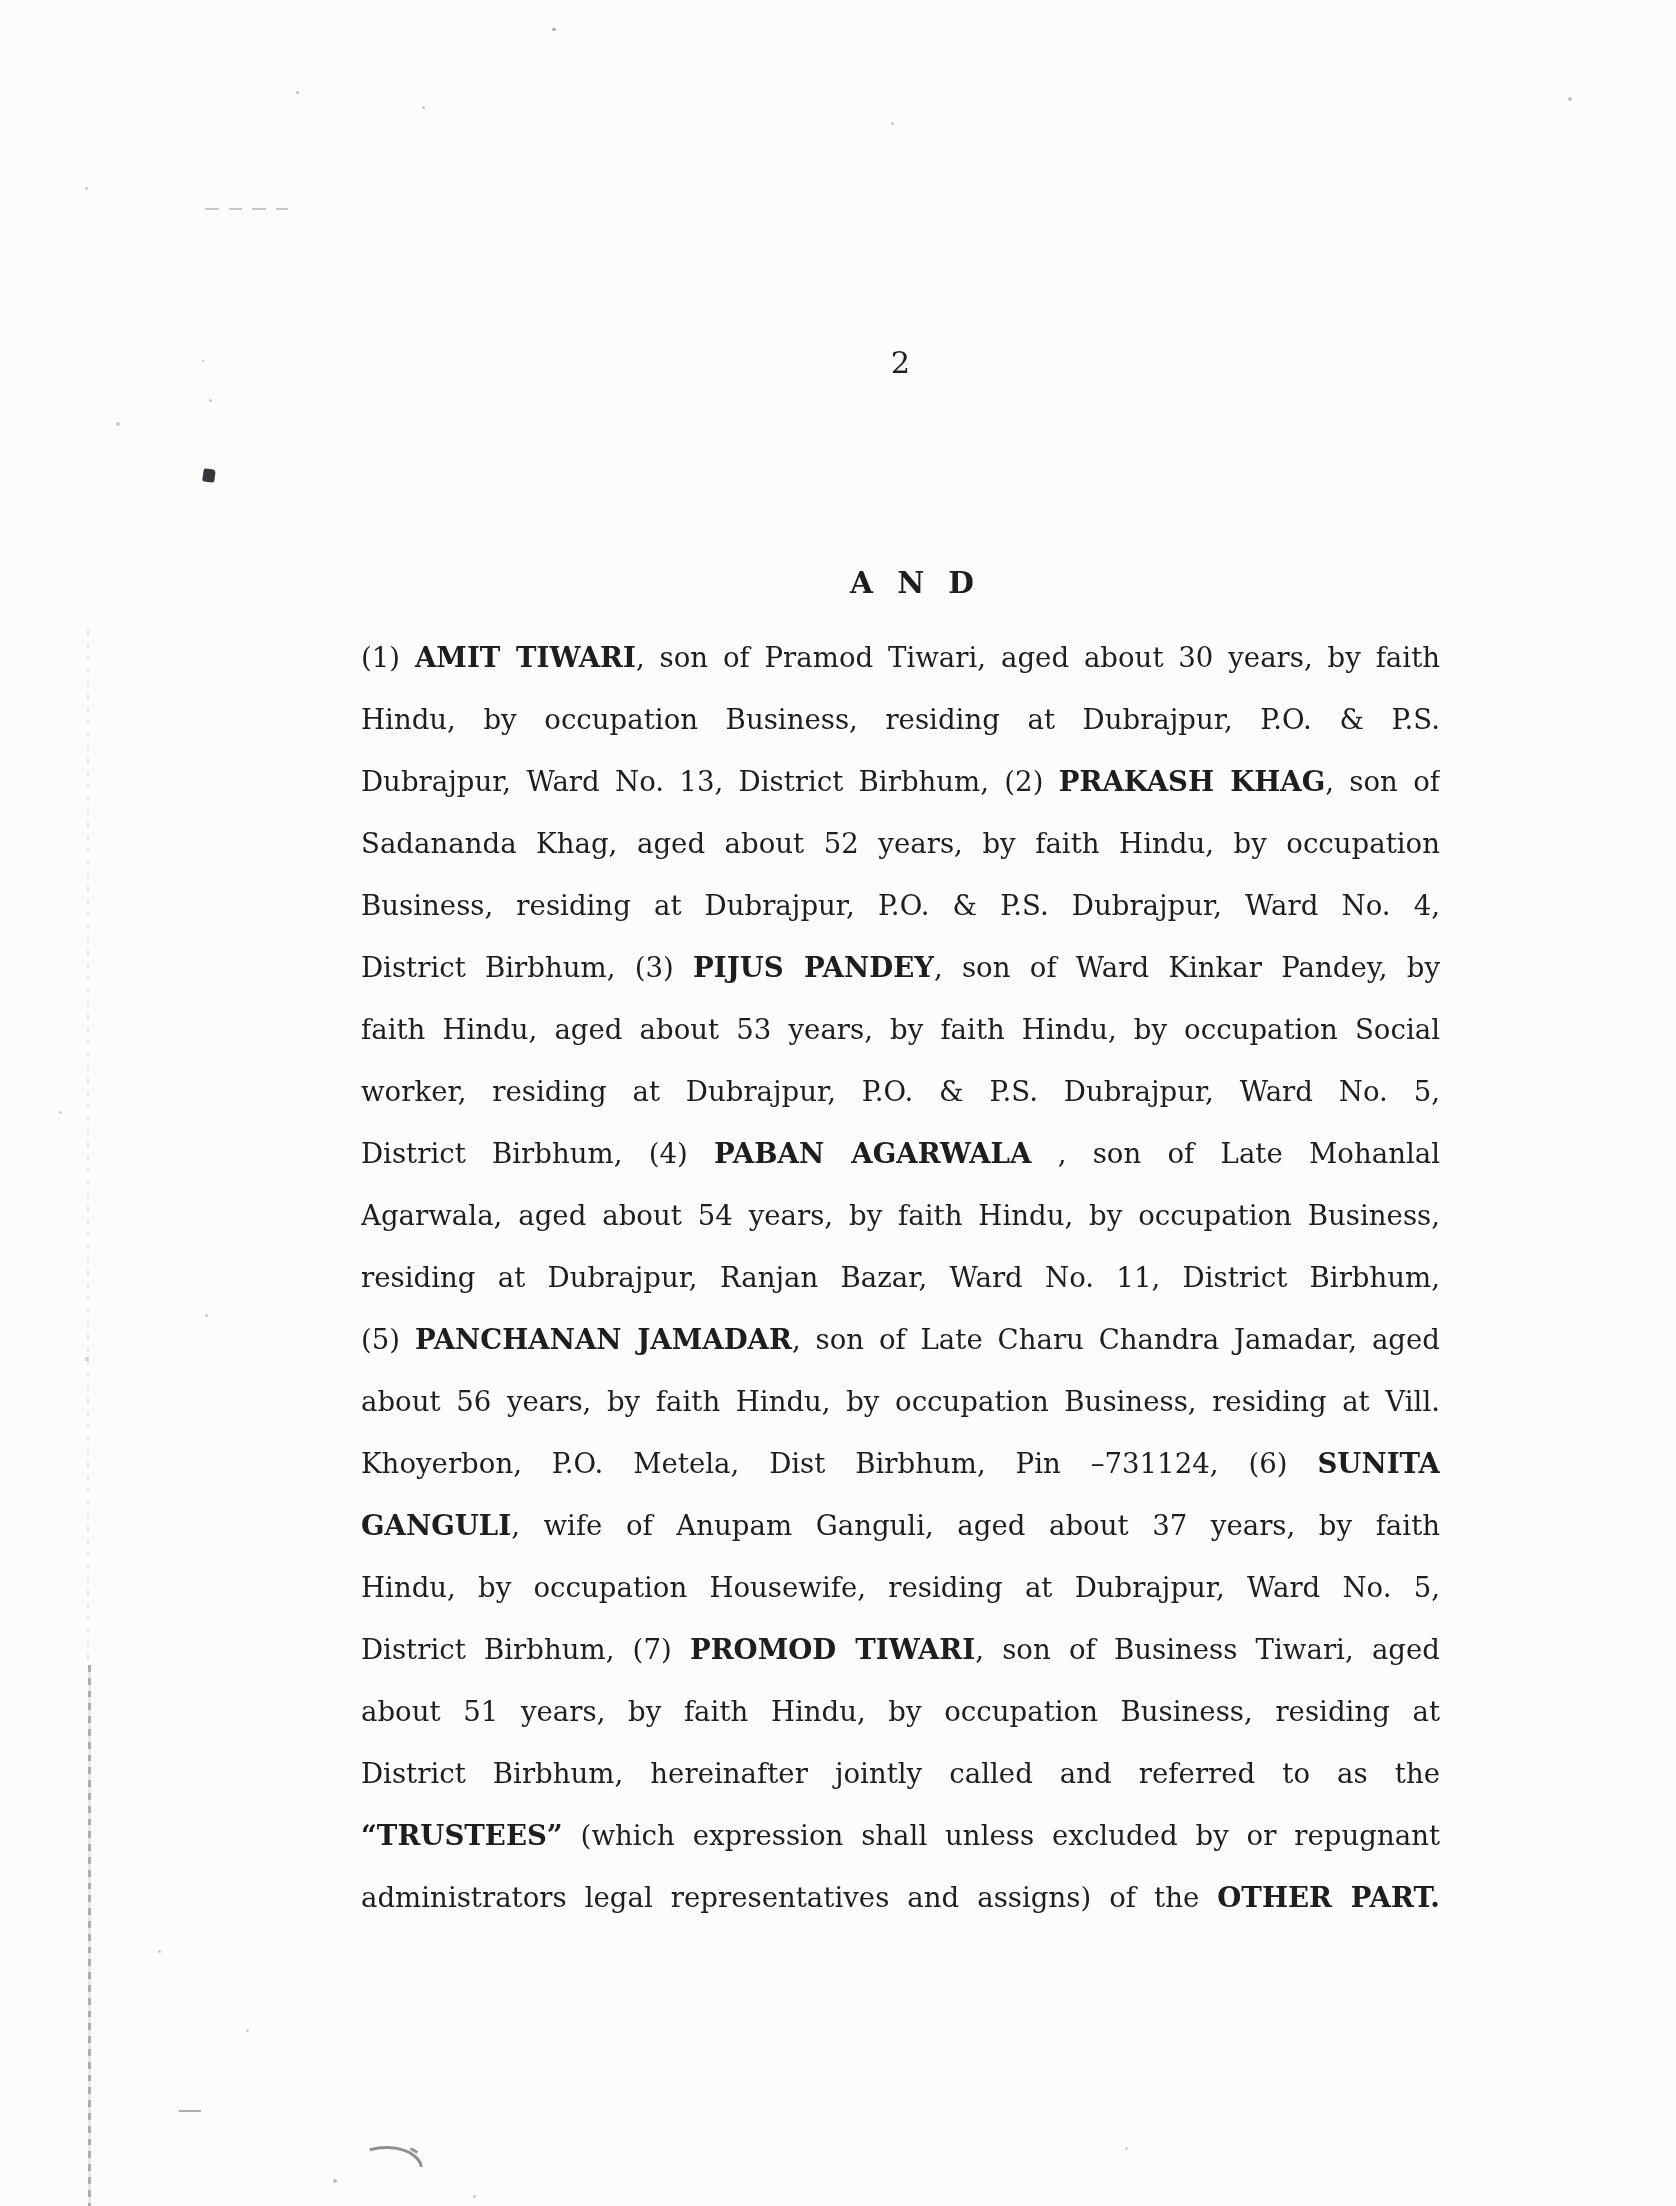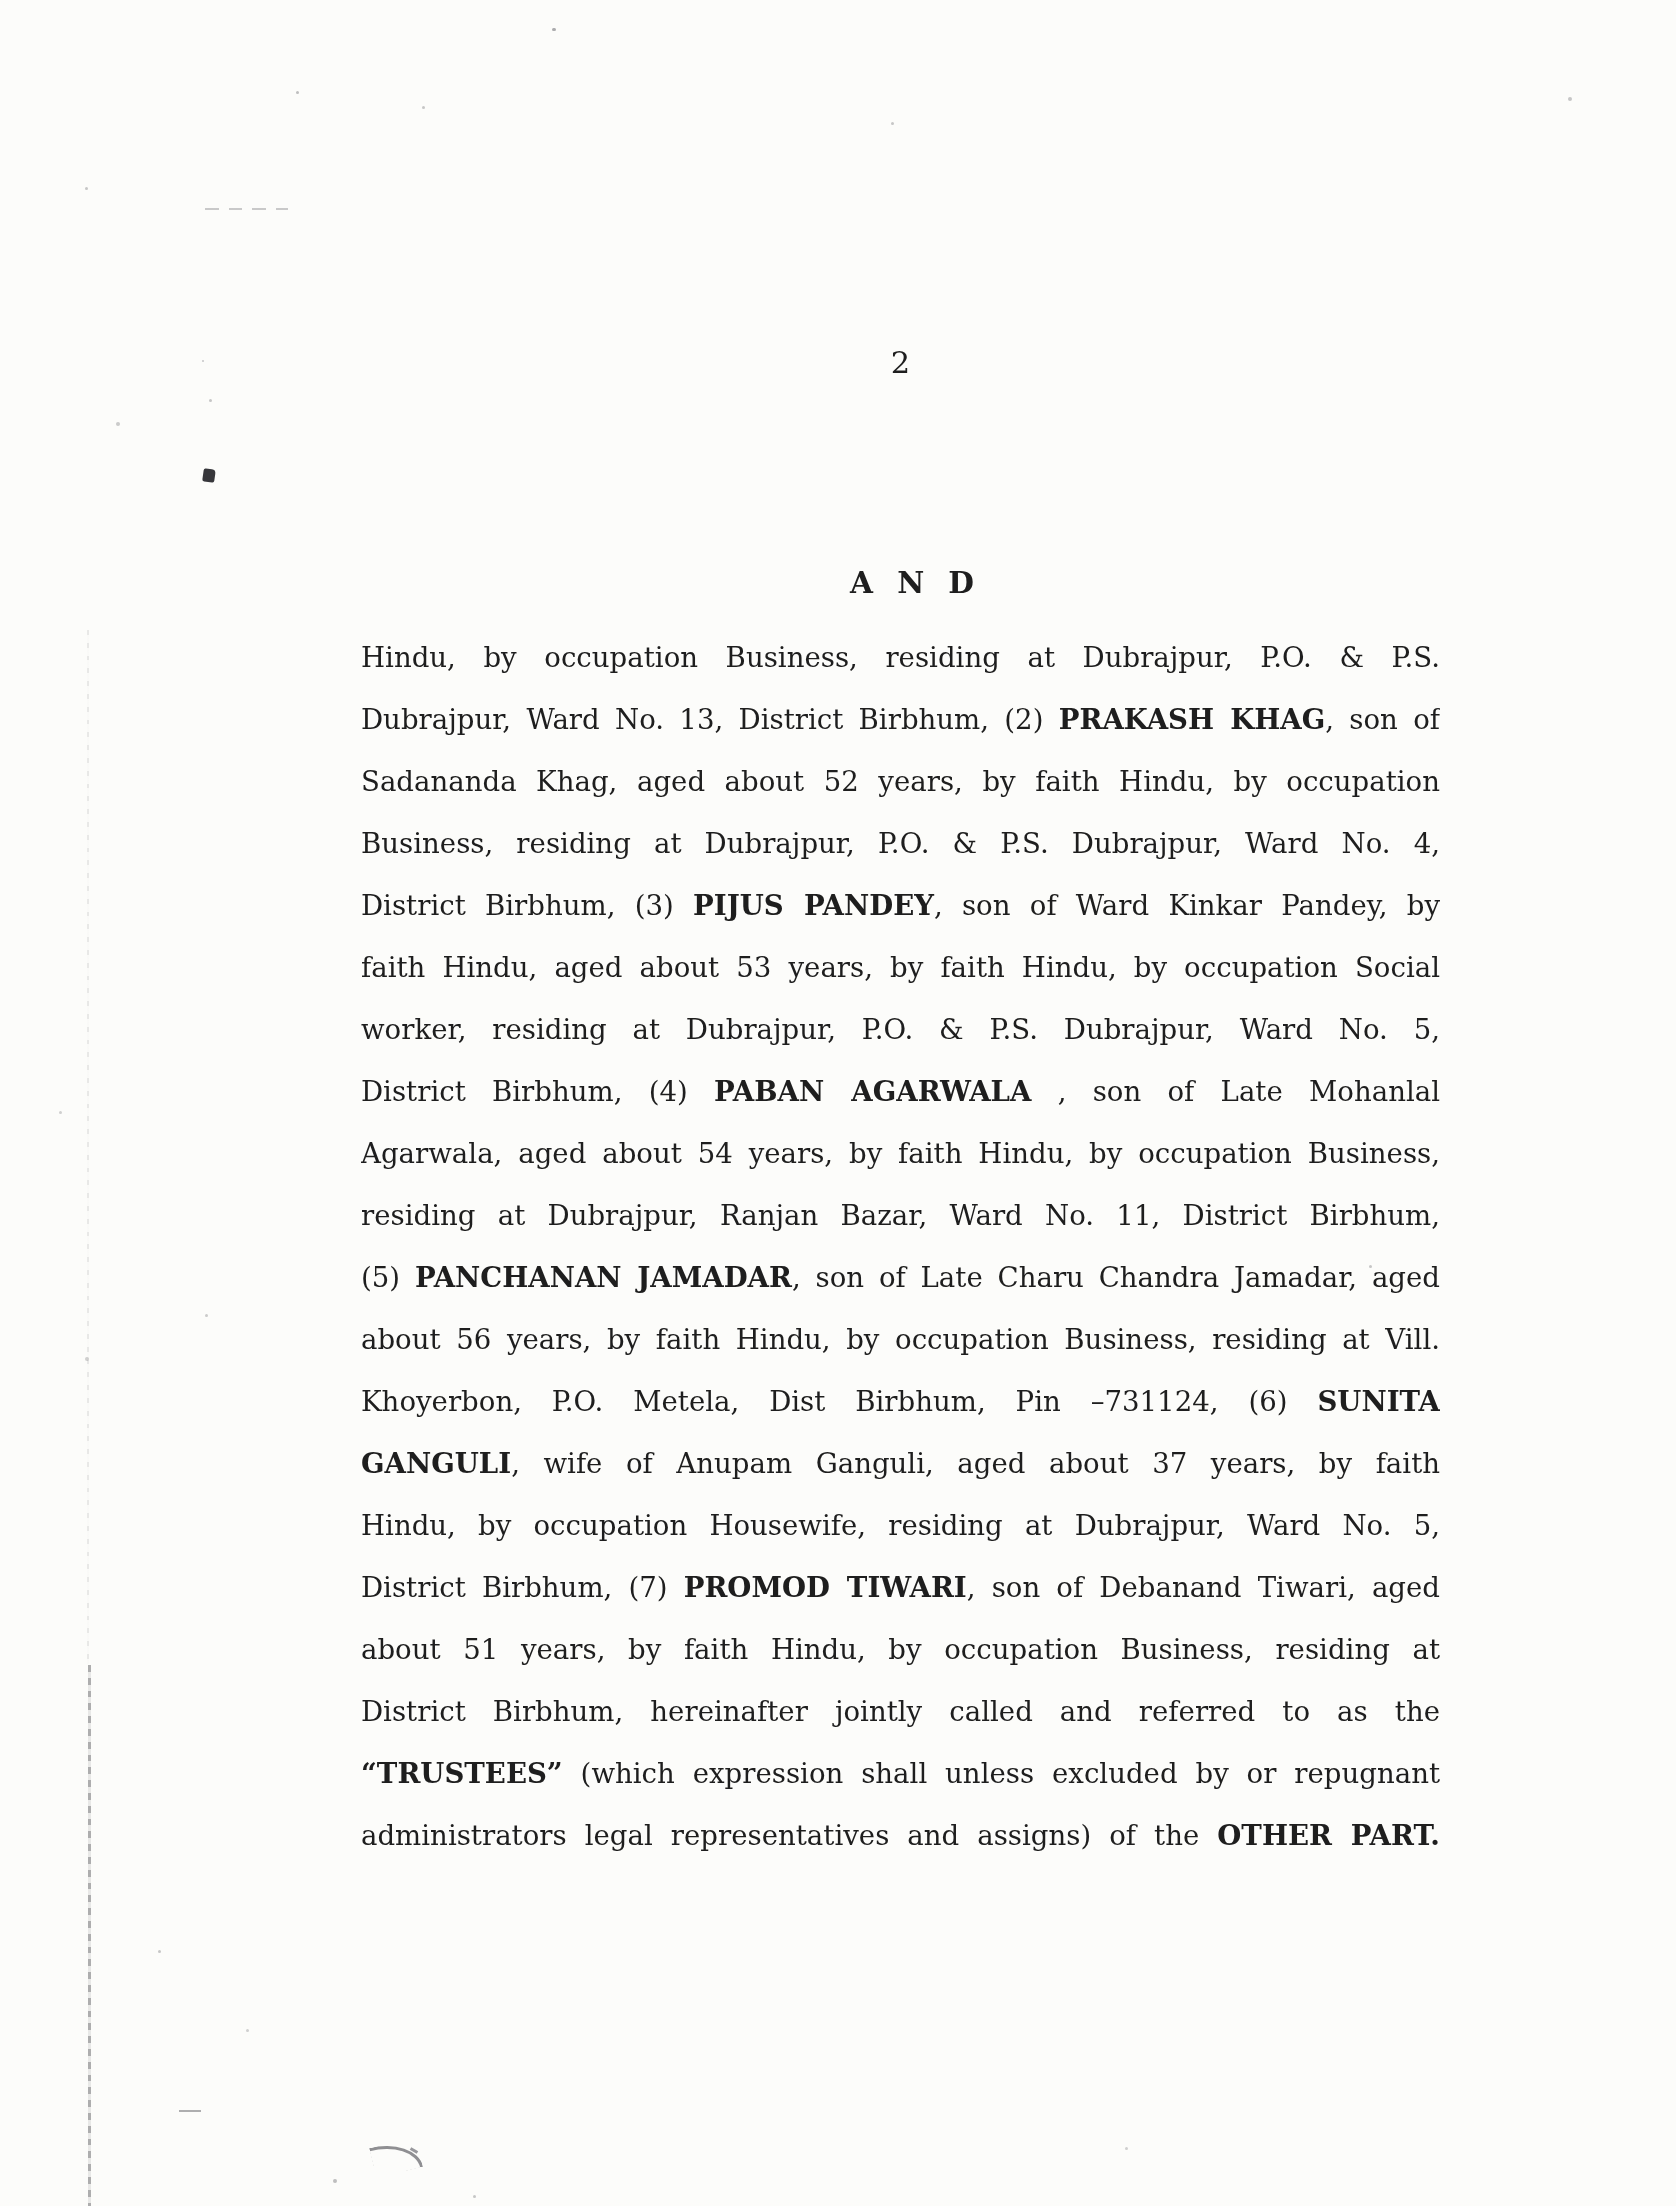--- a/index.html
+++ b/index.html
@@ -76,36 +76,37 @@
 </head>
 <body>
 
 <div class="page">
 
   <div class="page-number">2</div>
 
   <div class="heading">A N D</div>
 
   <div class="text-block" id="text-block">
+      <div class="doc-line"><span>(1) </span><span class="b">AMIT TIWARI</span><span>, son of Pramod Tiwari, aged about 30 years, by faith</span></div>
       <div class="doc-line"><span>Hindu, by occupation Business, residing at Dubrajpur, P.O. &amp; P.S.</span></div>
       <div class="doc-line"><span>Dubrajpur, Ward No. 13, District Birbhum, (2) </span><span class="b">PRAKASH KHAG</span><span>, son of</span></div>
       <div class="doc-line"><span>Sadananda Khag, aged about 52 years, by faith Hindu, by occupation</span></div>
       <div class="doc-line"><span>Business, residing at Dubrajpur, P.O. &amp; P.S. Dubrajpur, Ward No. 4,</span></div>
       <div class="doc-line"><span>District Birbhum, (3) </span><span class="b">PIJUS PANDEY</span><span>, son of Ward Kinkar Pandey, by</span></div>
       <div class="doc-line"><span>faith Hindu, aged about 53 years, by faith Hindu, by occupation Social</span></div>
       <div class="doc-line"><span>worker, residing at Dubrajpur, P.O. &amp; P.S. Dubrajpur, Ward No. 5,</span></div>
       <div class="doc-line"><span>District Birbhum, (4) </span><span class="b">PABAN AGARWALA</span><span> , son of Late Mohanlal</span></div>
       <div class="doc-line"><span>Agarwala, aged about 54 years, by faith Hindu, by occupation Business,</span></div>
       <div class="doc-line"><span>residing at Dubrajpur, Ranjan Bazar, Ward No. 11, District Birbhum,</span></div>
       <div class="doc-line"><span>(5) </span><span class="b">PANCHANAN JAMADAR</span><span>, son of Late Charu Chandra Jamadar, aged</span></div>
       <div class="doc-line"><span>about 56 years, by faith Hindu, by occupation Business, residing at Vill.</span></div>
       <div class="doc-line"><span>Khoyerbon, P.O. Metela, Dist Birbhum, Pin –731124, (6) </span><span class="b">SUNITA</span></div>
       <div class="doc-line"><span class="b">GANGULI</span><span>, wife of Anupam Ganguli, aged about 37 years, by faith</span></div>
       <div class="doc-line"><span>Hindu, by occupation Housewife, residing at Dubrajpur, Ward No. 5,</span></div>
-      <div class="doc-line"><span>District Birbhum, (7) </span><span class="b">PROMOD TIWARI</span><span>, son of Debanand Tiwari, aged</span></div>
+      <div class="doc-line"><span>District Birbhum, (7) </span><span class="b">PROMOD TIWARI</span><span>, son of Business Tiwari, aged</span></div>
       <div class="doc-line"><span>about 51 years, by faith Hindu, by occupation Business, residing at</span></div>
       <div class="doc-line"><span>District Birbhum, hereinafter jointly called and referred to as the</span></div>
       <div class="doc-line"><span class="b">“TRUSTEES”</span><span> (which expression shall unless excluded by or repugnant</span></div>
       <div class="doc-line"><span>administrators legal representatives  and assigns) of the </span><span class="b">OTHER PART.</span></div>
     </div>
 
   <div class="artifact ink-blob"></div>
   <div class="artifact dash-top"></div>
   <div class="artifact vline-upper"></div>
   <div class="artifact vline-lower"></div>

